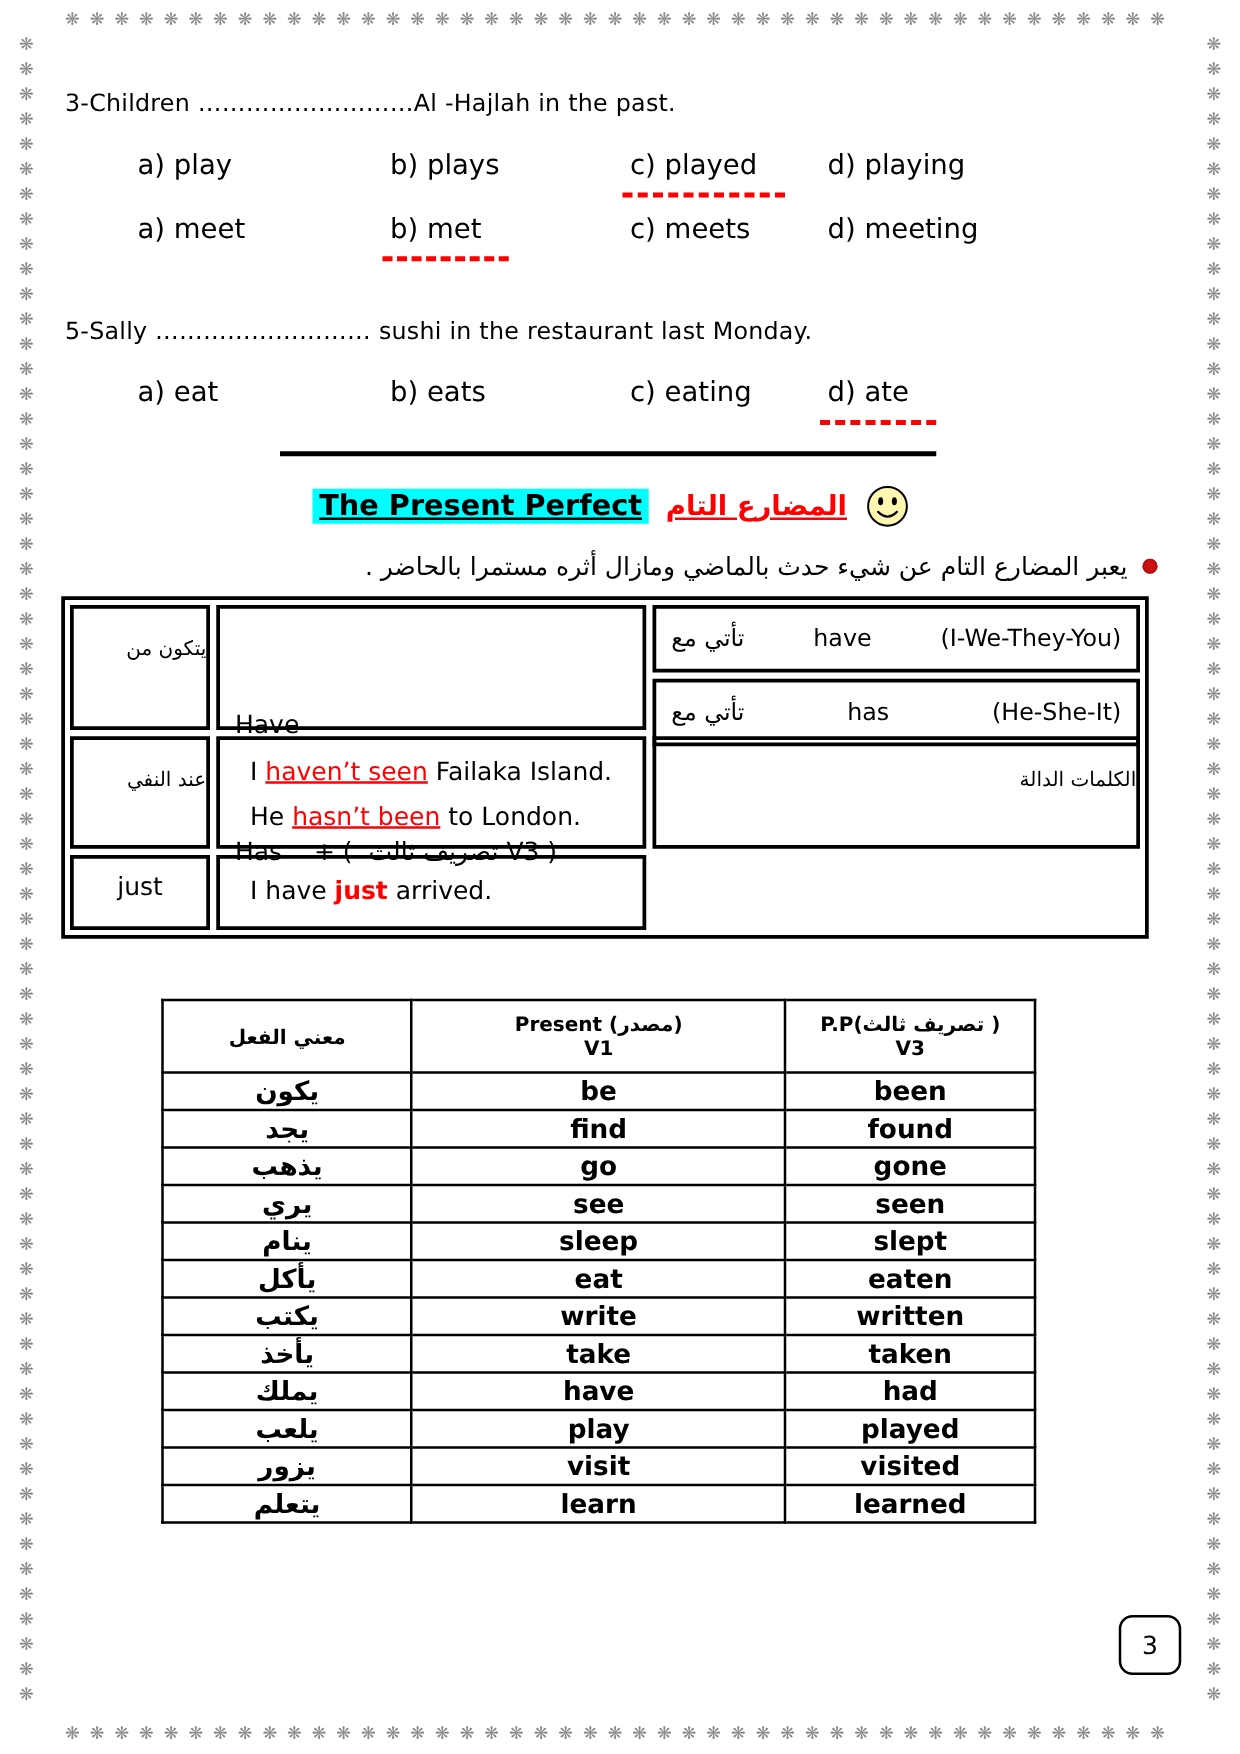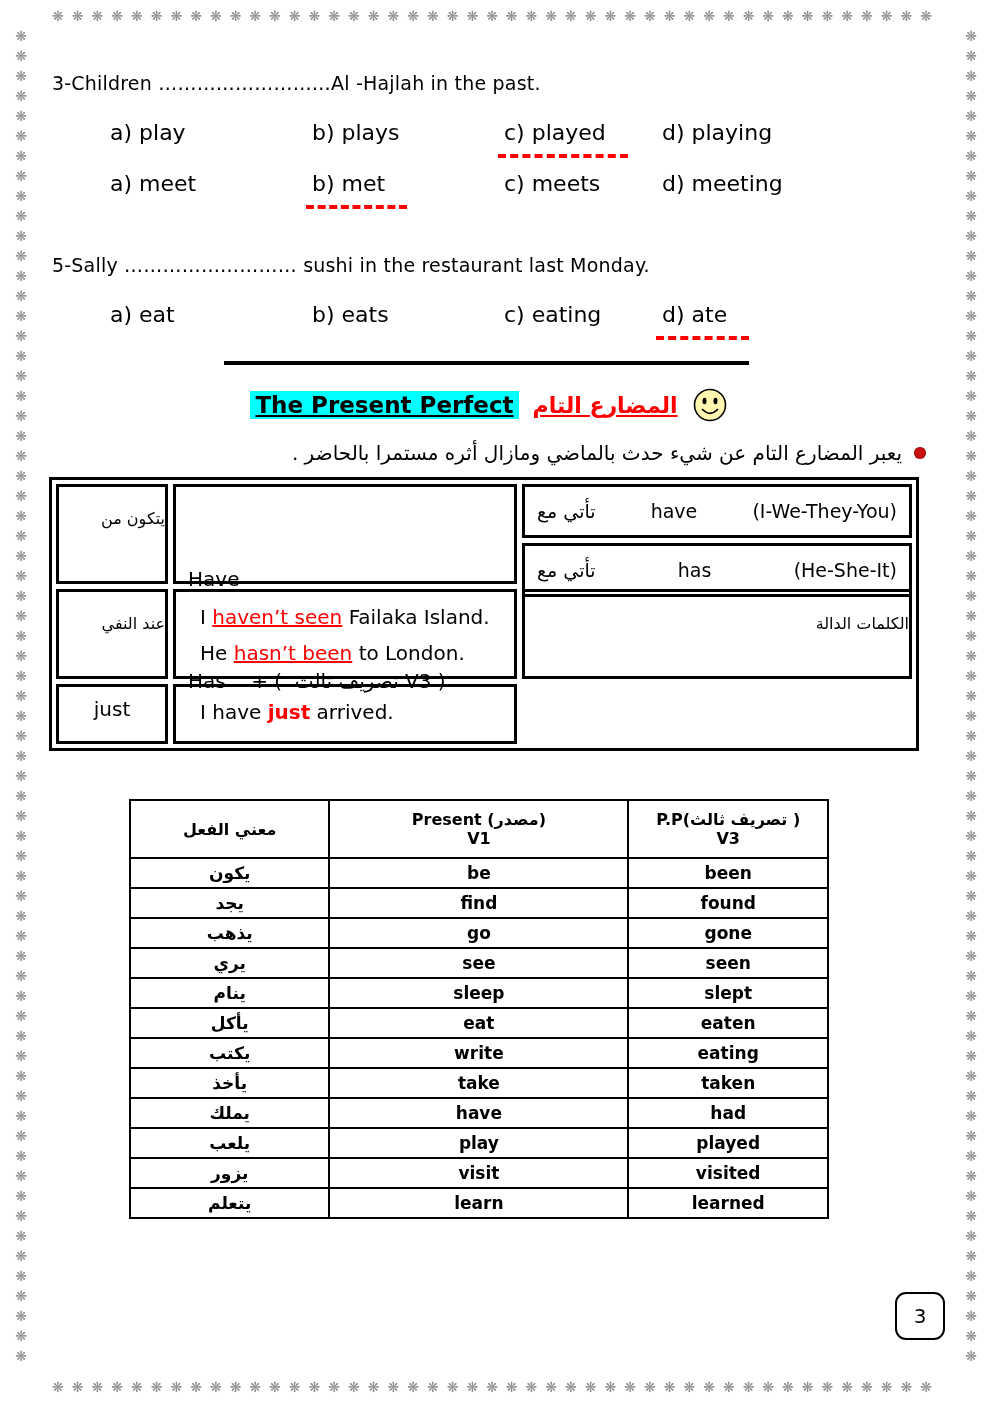--- a/index.html
+++ b/index.html
@@ -59,21 +59,21 @@
   .examples-cell{padding:7px 24px;font-size:20px;line-height:36px;}
   .keyword-cell{display:flex;justify-content:center;padding-top:10px;font-size:20px;}
   .hl{color:#ff0000;text-decoration:underline;}
   .hl-bold{color:#ff0000;font-weight:bold;}
 
   
   .verbs{margin:48px 0 0 77px;width:700px;border-collapse:collapse;
          text-align:center;font-weight:bold;}
   .verbs th,.verbs td{border:2px solid #000;padding:1px 4px;}
   .verbs th{height:54px;font-size:16px;}
-  .verbs td{height:26px;font-size:17px;}
+  .verbs td{height:26px;font-size:21px;}
   .ar-cell{font-size:15px;direction:rtl;border-radius:15px;}
   .hdr-sub{font-size:16px;}
 
   
   .page-num{position:absolute;right:47px;bottom:63px;width:46px;height:44px;
             border:2px solid #000;border-radius:11px;display:flex;
             align-items:center;justify-content:center;font-size:20px;}
 </style>
 </head>
 <body>
@@ -354,21 +354,21 @@
           <td>slept</td>
         </tr>
       <tr>
           <td class="ar-cell">يأكل</td>
           <td>eat</td>
           <td>eaten</td>
         </tr>
       <tr>
           <td class="ar-cell">يكتب</td>
           <td>write</td>
-          <td>eating</td>
+          <td>written</td>
         </tr>
       <tr>
           <td class="ar-cell">يأخذ</td>
           <td>take</td>
           <td>taken</td>
         </tr>
       <tr>
           <td class="ar-cell">يملك</td>
           <td>have</td>
           <td>had</td>

